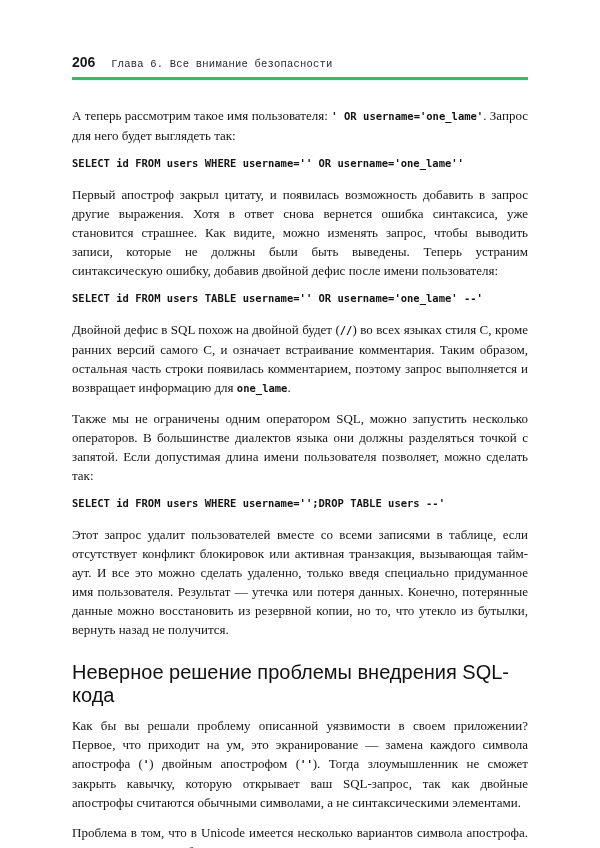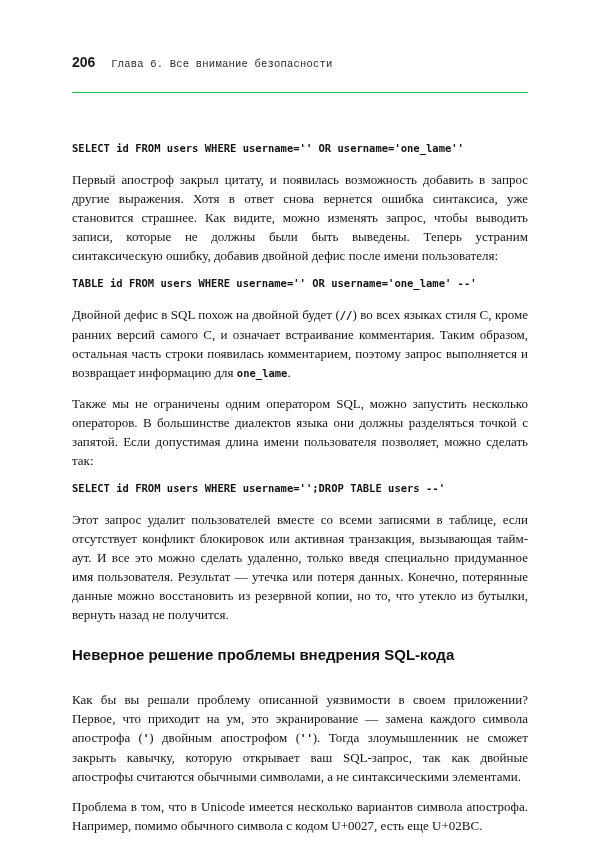--- a/index.html
+++ b/index.html
@@ -16,23 +16,23 @@
     padding: 54px 72px 40px 72px;
     font-family: "Liberation Serif", serif;
     color: #141414;
     overflow: hidden;
   }
   
   .running-head {
     display: flex;
     align-items: baseline;
     gap: 16px;
-    border-bottom: 1px solid #22c55e;
-    padding-bottom: 22px;
-    margin-bottom: 48px;
+    border-bottom: 3px solid #22c55e;
+    padding-bottom: 7px;
+    margin-bottom: 26px;
   }
   .page-number {
     font-family: "Liberation Sans", sans-serif;
     font-weight: bold;
     font-size: 14px;
     color: #1a1a1a;
   }
   .chapter-title {
     font-family: Liberation Mono, monospace;
     font-size: 10.5px;
@@ -57,42 +57,43 @@
     font-family: "DejaVu Sans Mono", "Liberation Mono", monospace;
     font-weight: bold;
     font-size: 10.5px;
     line-height: 14px;
     margin: 0 0 15px 0;
     white-space: pre;
     color: #141414;
   }
   .section-heading {
     font-family: "Liberation Sans", sans-serif;
-    font-weight: bold;
-    font-size: 15px;
+    font-weight: normal;
+    font-size: 20px;
     color: #111111;
-    margin: 22px 0 27px 0;
+    margin: 22px 0 9px 0;
   }
 </style>
 </head>
 <body>
 
 <div class="page">
 
   <div class="running-head">
     <span class="page-number">206</span>
     <span class="chapter-title">Глава 6. Все внимание безопасности</span>
   </div>
 
+  <p class="para"><span>А теперь рассмотрим такое имя пользователя: </span><code class="inline-code">' OR username='one_lame'</code><span>. Запрос для него будет выглядеть так:</span></p>
 
   <div class="code-block">SELECT id FROM users WHERE username='' OR username='one_lame''</div>
 
   <p class="para">Первый апостроф закрыл цитату, и появилась возможность добавить в запрос другие выражения. Хотя в ответ снова вернется ошибка синтаксиса, уже становится страшнее. Как видите, можно изменять запрос, чтобы выводить записи, которые не должны были быть выведены. Теперь устраним синтаксическую ошибку, добавив двойной дефис после имени пользователя:</p>
 
-  <div class="code-block">TABLE id FROM users WHERE username='' OR username='one_lame' --'</div>
+  <div class="code-block">SELECT id FROM users TABLE username='' OR username='one_lame' --'</div>
 
   <p class="para"><span>Двойной дефис в SQL похож на двойной будет (</span><code class="inline-code">//</code><span>) во всех языках стиля C, кроме ранних версий самого C, и означает встраивание комментария. Таким образом, остальная часть строки появилась комментарием, поэтому запрос выполняется и возвращает информацию для </span><code class="inline-code">one_lame</code><span>.</span></p>
 
   <p class="para">Также мы не ограничены одним оператором SQL, можно запустить несколько операторов. В большинстве диалектов языка они должны разделяться точкой с запятой. Если допустимая длина имени пользователя позволяет, можно сделать так:</p>
 
   <div class="code-block">SELECT id FROM users WHERE username='';DROP TABLE users --'</div>
 
   <p class="para">Этот запрос удалит пользователей вместе со всеми записями в таблице, если отсутствует конфликт блокировок или активная транзакция, вызывающая тайм-аут. И все это можно сделать удаленно, только введя специально придуманное имя пользователя. Результат — утечка или потеря данных. Конечно, потерянные данные можно восстановить из резервной копии, но то, что утекло из бутылки, вернуть назад не получится.</p>
 
   <h2 class="section-heading">Неверное решение проблемы внедрения SQL-кода</h2>

